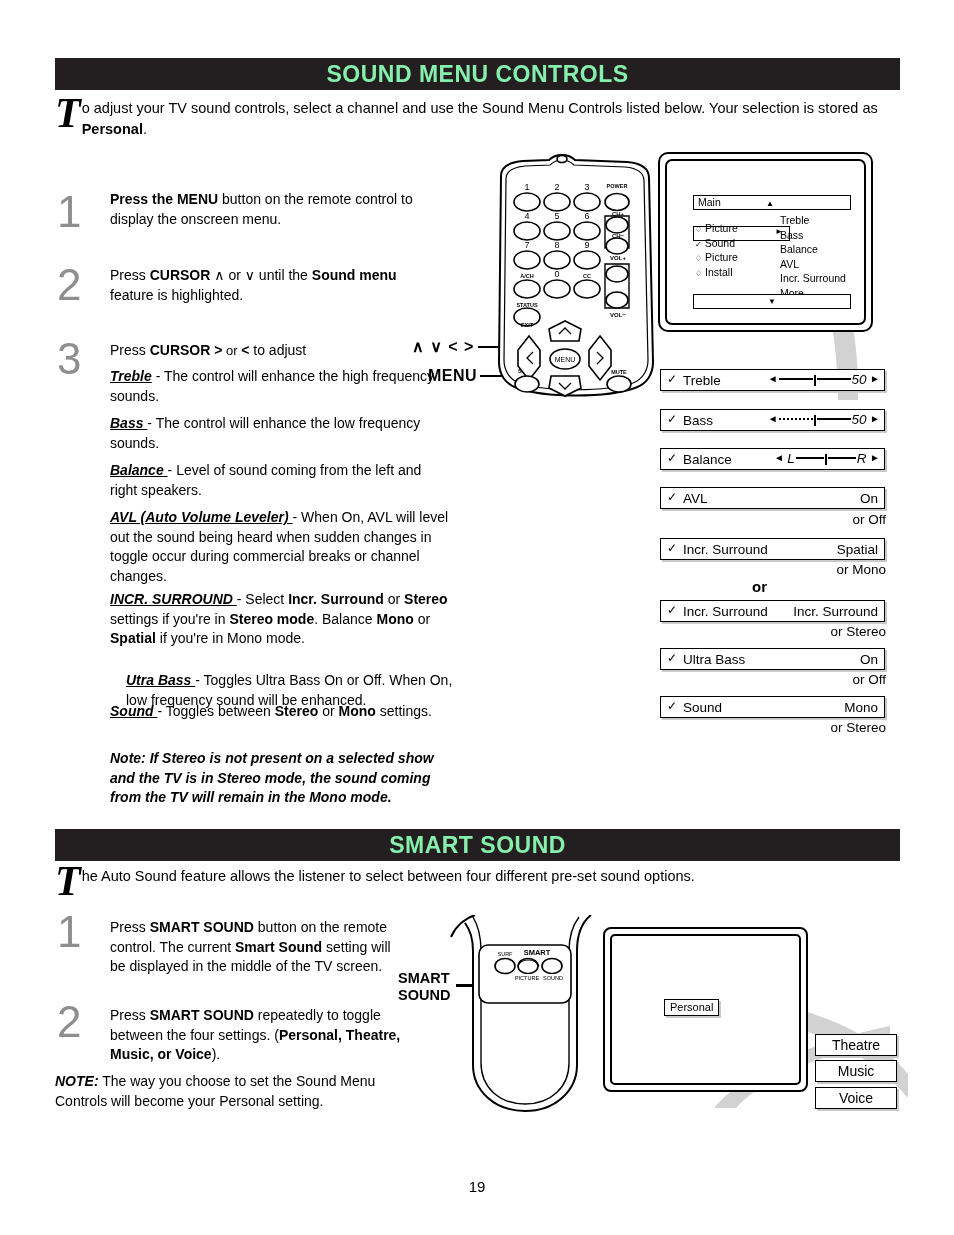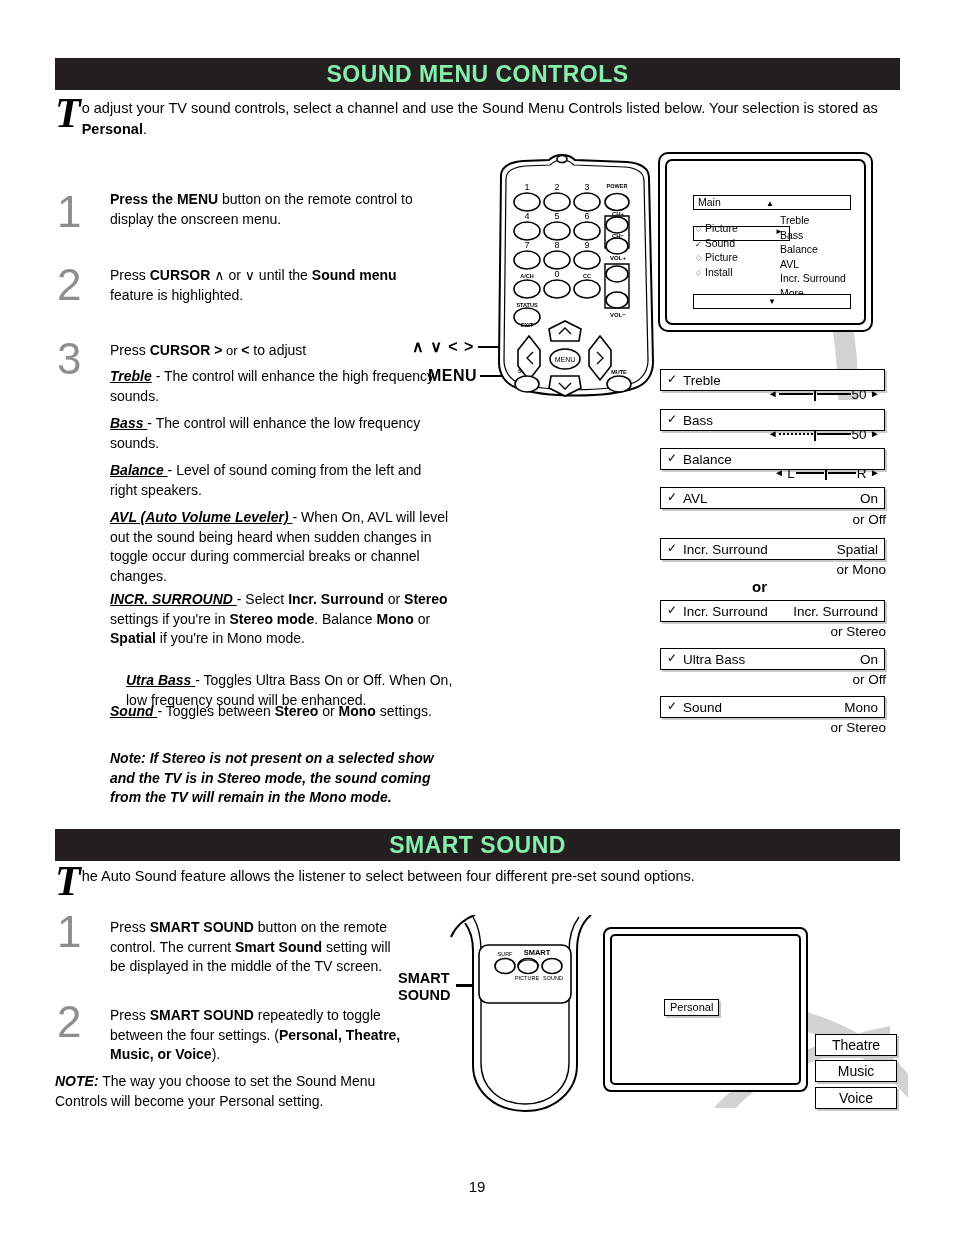--- a/index.html
+++ b/index.html
@@ -178,22 +178,22 @@
   .setting-row .check {
     position: absolute; left: 6px; top: 2px; font-size: 12px;
   }
   .setting-row .name {
     position: absolute; left: 22px; top: 3px;
   }
   .setting-row .value {
     position: absolute; right: 6px; top: 3px;
   }
   .setting-row .slider {
-    position: absolute; right: 4px; top: 17px;
-    white-space: nowrap; font-size: 12.5px;
+    position: absolute; right: 4px; top: 2px;
+    white-space: nowrap; font-size: 12.5px; font-style: italic;
   }
   .sub-label {
     position: absolute;
     font-size: 13.5px;
     text-align: right;
   }
   .or-sep {
     position: absolute;
     font-size: 15px; font-weight: bold;
   }

